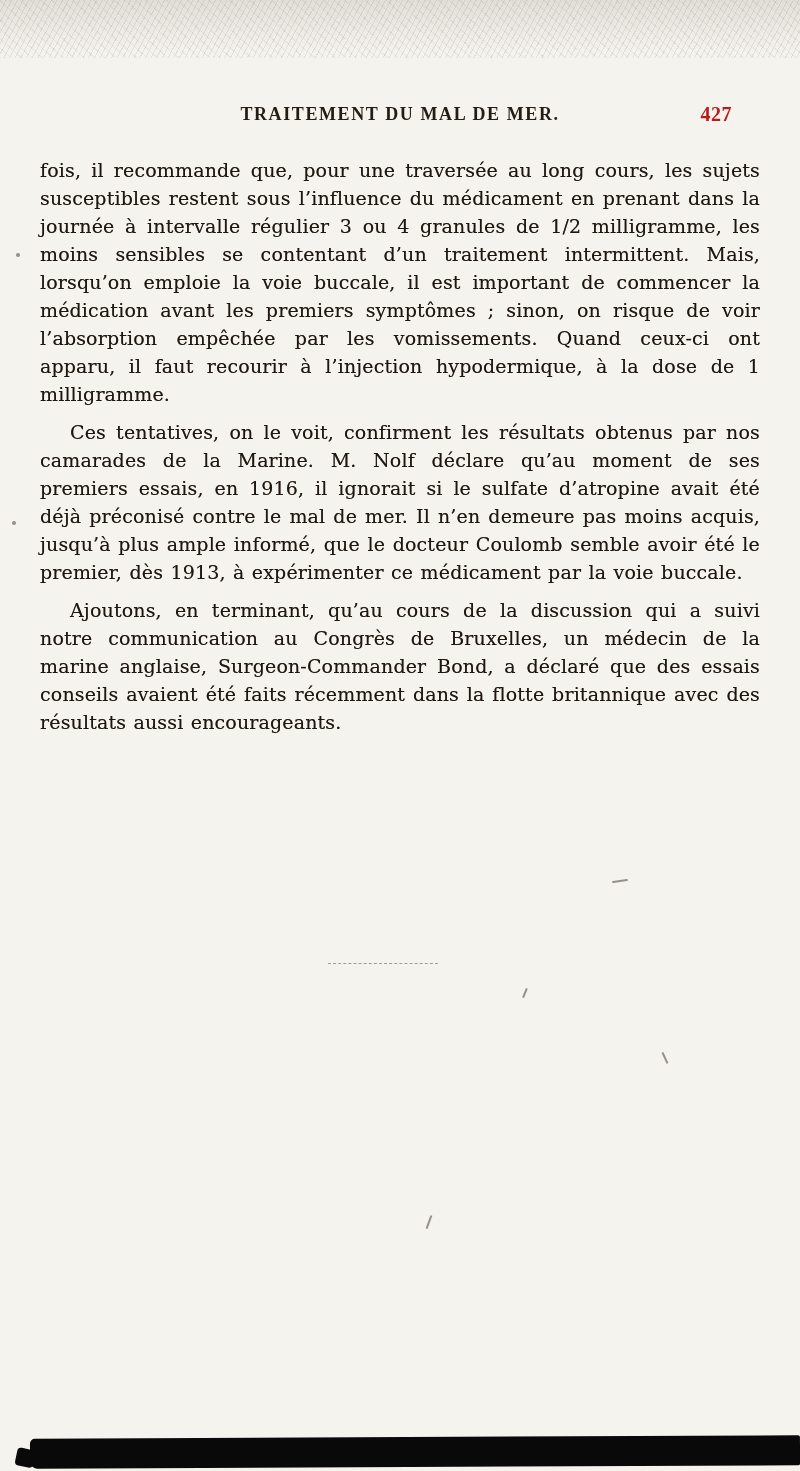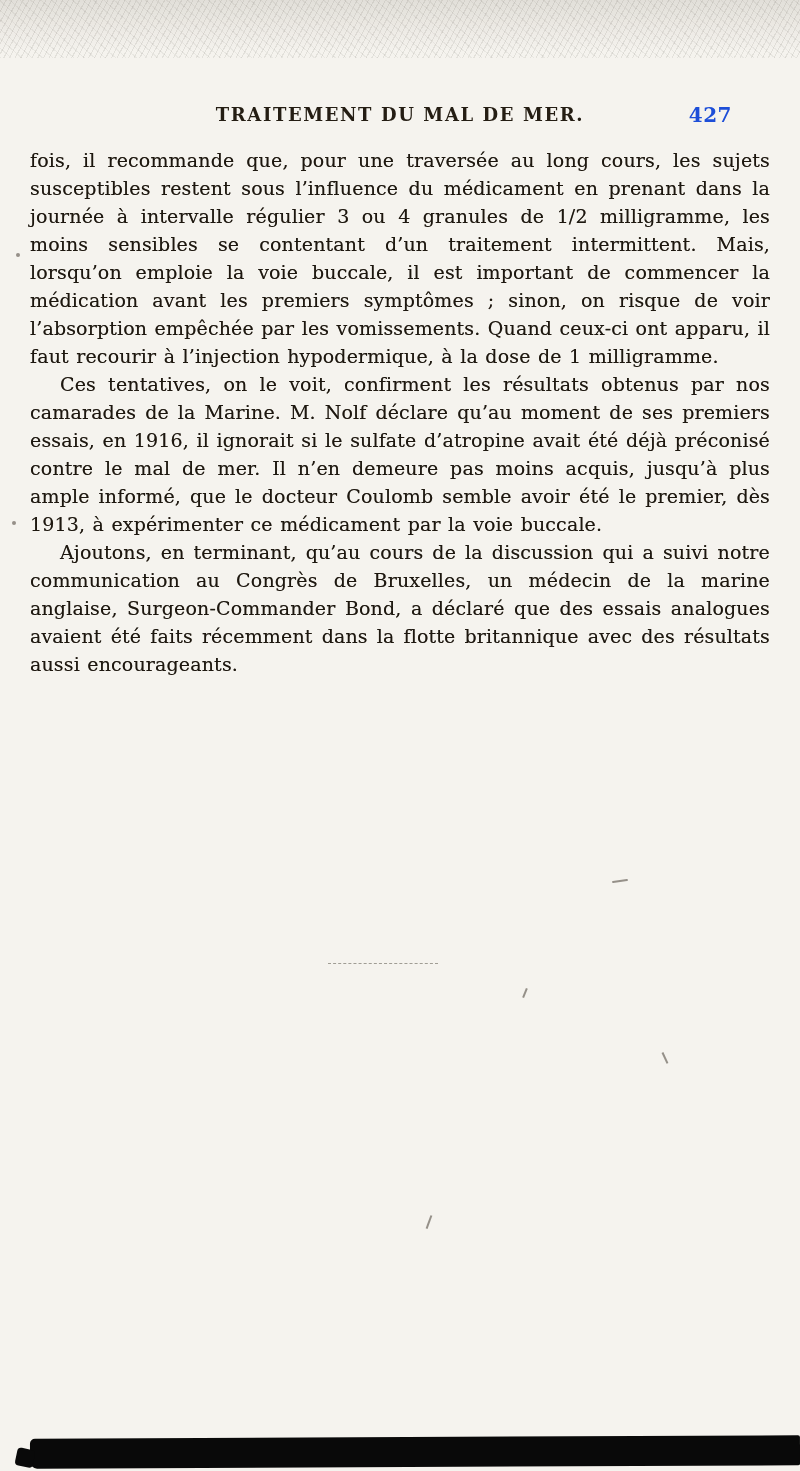--- a/index.html
+++ b/index.html
@@ -29,47 +29,48 @@
       repeating-linear-gradient(42deg,  rgba(70,64,56,0.08) 0 1px, transparent 1px 7px),
       linear-gradient(180deg, rgba(120,112,100,0.18), rgba(120,112,100,0.0) 90%);
     opacity: 0.85;
   }
   .header {
     position: absolute;
     top: 104px;
     left: 30px;
     width: 740px;
     height: 30px;
+    font-family: Liberation Serif, serif;
   }
   .running-title {
     position: absolute;
     left: 0; right: 0;
     text-align: center;
     font-size: 18px;
     font-weight: 700;
     letter-spacing: 1.6px;
     color: #241d13;
   }
   .page-number {
     position: absolute;
     right: 38px;
     top: -1px;
     font-size: 20px;
     font-weight: 700;
     letter-spacing: 0.5px;
-    color: #1d4ed8;
+    color: #b91c1c;
   }
   .body-text {
     position: absolute;
     top: 146px;
     left: 30px;
     width: 740px;
   }
   .para {
-    margin: 0;
+    margin: 10px;
     font-size: 19px;
     line-height: 28px;
     text-align: justify;
     word-spacing: 1.2px;
     letter-spacing: 0.15px;
     text-shadow: 0 0 0.5px rgba(35,28,18,0.55);
   }
   .para.indent {
     text-indent: 30px;
   }
@@ -123,21 +124,21 @@
   <div class="top-noise"></div>
 
   <div class="header">
     <span class="running-title">TRAITEMENT DU MAL DE MER.</span>
     <span class="page-number">427</span>
   </div>
 
   <div class="body-text">
     <p class="para">fois, il recommande que, pour une traversée au long cours, les sujets susceptibles restent sous l’influence du médicament en prenant dans la journée à intervalle régulier 3 ou 4 granules de 1/2 milligramme, les moins sensibles se contentant d’un traitement intermittent. Mais, lorsqu’on emploie la voie buccale, il est important de commencer la médication avant les premiers symptômes ; sinon, on risque de voir l’absorption empêchée par les vomissements. Quand ceux-ci ont apparu, il faut recourir à l’injection hypodermique, à la dose de 1 milligramme.</p>
     <p class="para indent">Ces tentatives, on le voit, confirment les résultats obtenus par nos camarades de la Marine. M. Nolf déclare qu’au moment de ses premiers essais, en 1916, il ignorait si le sulfate d’atropine avait été déjà préconisé contre le mal de mer. Il n’en demeure pas moins acquis, jusqu’à plus ample informé, que le docteur Coulomb semble avoir été le premier, dès 1913, à expérimenter ce médicament par la voie buccale.</p>
-    <p class="para indent">Ajoutons, en terminant, qu’au cours de la discussion qui a suivi notre communication au Congrès de Bruxelles, un médecin de la marine anglaise, Surgeon-Commander Bond, a déclaré que des essais analogues avaient été faits récemment dans la flotte britannique avec des résultats aussi encourageants.</p>
+    <p class="para indent">Ajoutons, en terminant, qu’au cours de la discussion qui a suivi notre communication au Congrès de Bruxelles, un médecin de la marine anglaise, Surgeon-Commander Bond, a déclaré que des essais conseils avaient été faits récemment dans la flotte britannique avec des résultats aussi encourageants.</p>
   </div>
 
   <div class="dash-artifact"></div>
 
   <div class="mark mark-dot-1"></div>
   <div class="mark mark-dot-2"></div>
   <div class="mark mark-slash-1"></div>
   <div class="mark mark-slash-2"></div>
   <div class="mark mark-slash-3"></div>
   <div class="mark mark-tilde"></div>

